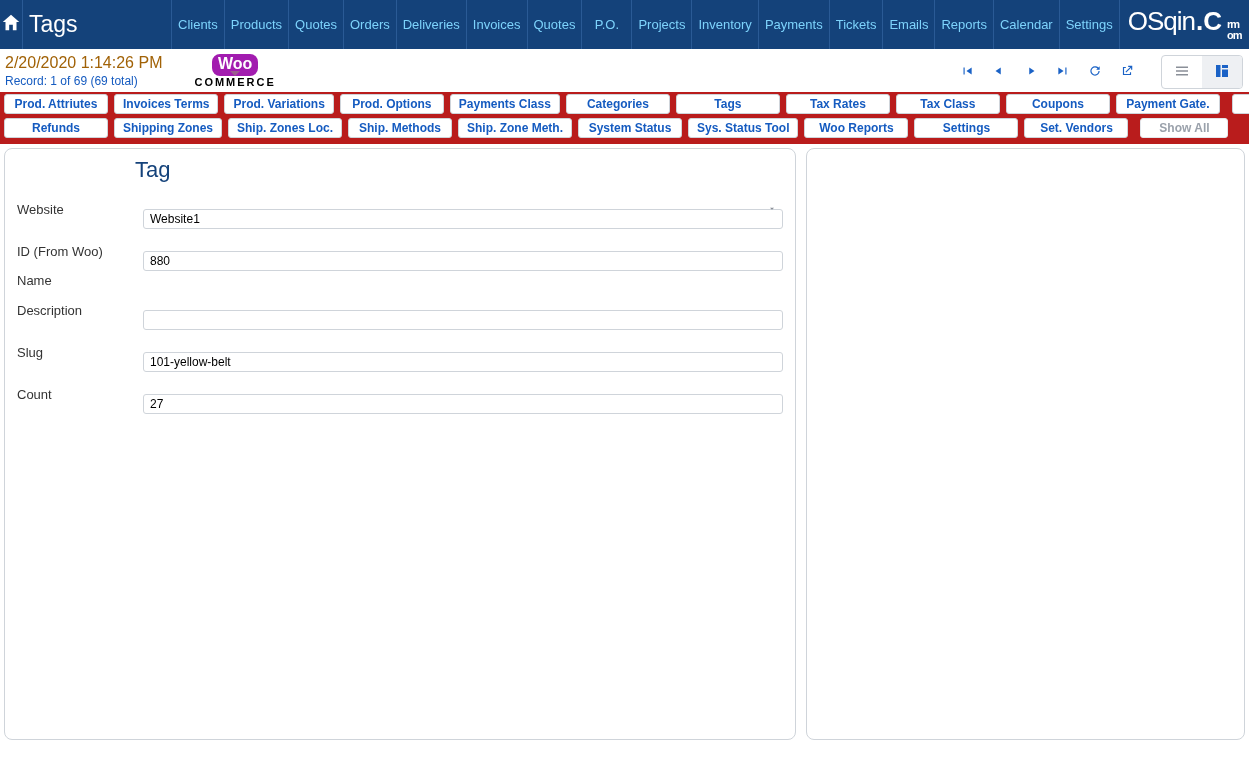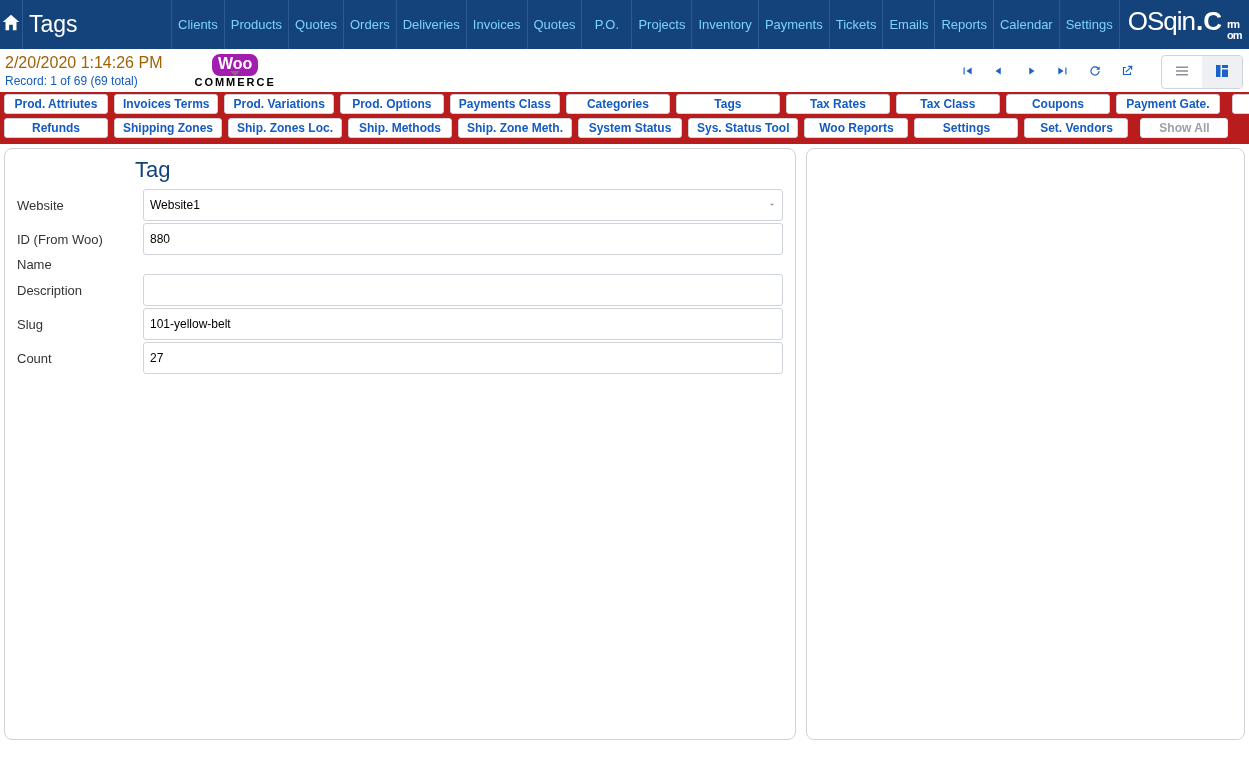--- a/index.html
+++ b/index.html
@@ -201,26 +201,27 @@
   }
   .form-row{
     display:flex;
     align-items:center;
     gap:8px;
     margin-bottom:2px;
   }
   .form-label{flex:0 0 118px;color:#333;font-size:13px;}
   .form-input{
     flex:1 1 auto;
-    height:32px;
+    height:20px;
     border:1px solid var(--light-border);
     border-radius:3px;
     padding:0 6px;
     font-size:12px;
     background:#fff;
+    margin-top:20px;
   }
   .form-select{
     position:relative;
     flex:1 1 auto;
   }
   .form-select .form-input{width:100%;padding-right:22px;}
   .form-select .chev{
     position:absolute;
     right:6px;top:50%;transform:translateY(-50%);
     pointer-events:none;

